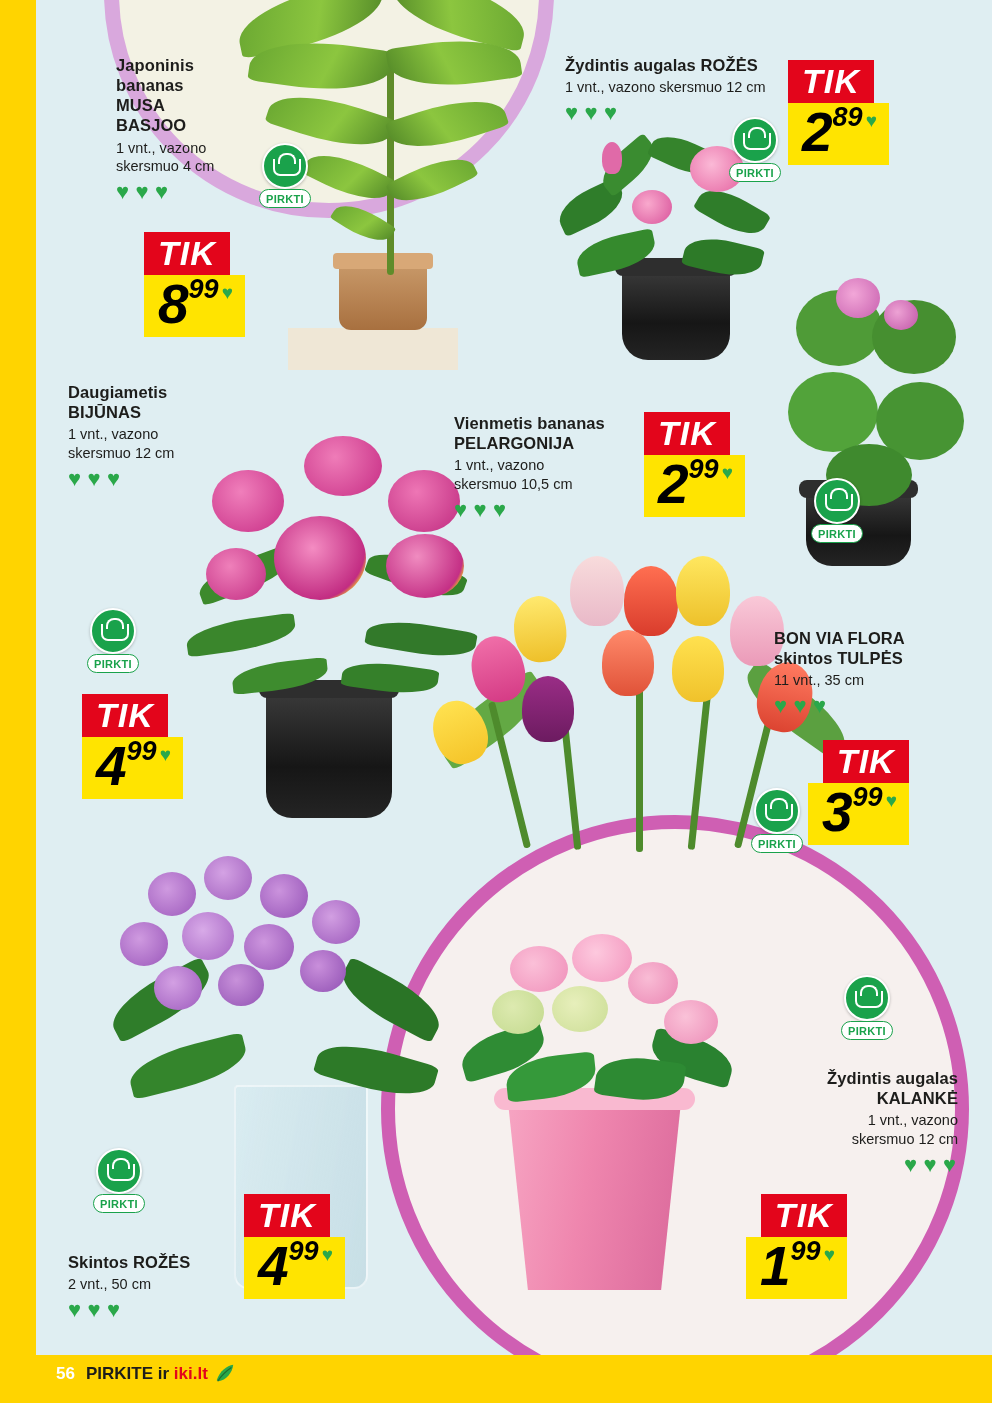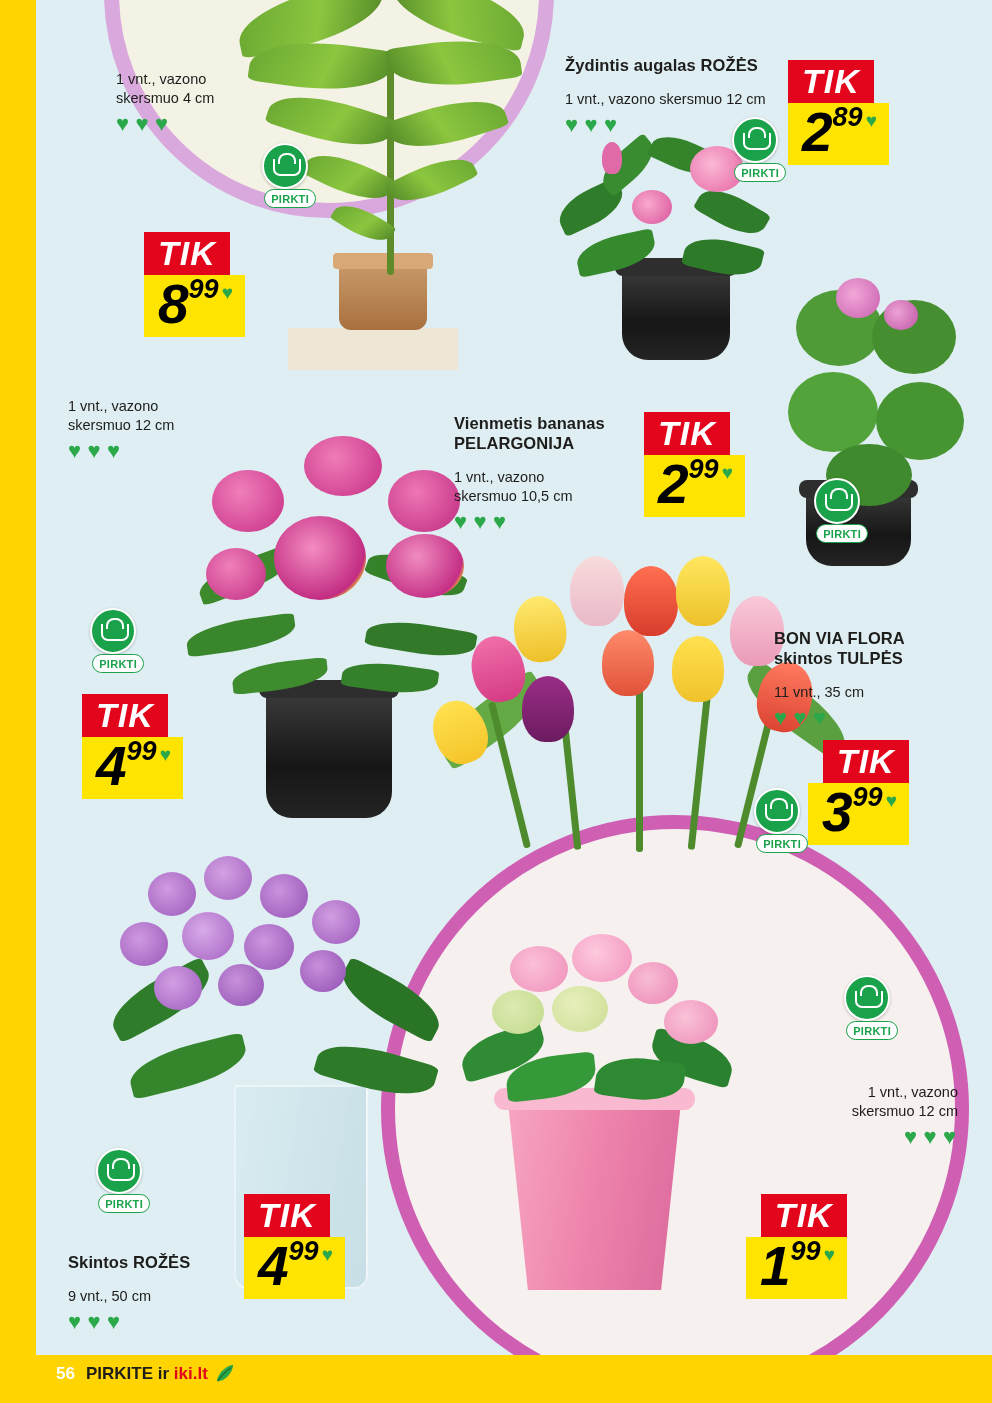--- a/index.html
+++ b/index.html
@@ -72,31 +72,31 @@
     background:linear-gradient(100deg,rgba(215,235,240,.75),rgba(180,210,220,.55));
     border-radius:4px 4px 14px 14px;
     border:2px solid rgba(255,255,255,.6);
   }
 
   
   .title{
     font-weight:bold;font-size:16.5px;color:#1d1d1b;line-height:1.22;
     letter-spacing:.1px;
   }
-  .sub{font-size:14.5px;color:#1d1d1b;line-height:1.3;margin-top:15px;}
+  .sub{font-size:14.5px;color:#1d1d1b;line-height:1.3;margin-top:3px;}
   .hearts{margin-top:5px;}
   .hearts span{
     color:#2aa84a;font-size:22px;line-height:22px;margin-right:2px;
     display:inline-block;
   }
   .info{position:absolute;}
 
   
   .pirkti{
-    position:absolute;width:62px;text-align:right;
+    position:absolute;width:62px;text-align:center;
   }
   .pirkti .circle{
     width:42px;height:42px;border-radius:50%;
     background:#1aa24b;margin:0 auto;
     position:relative;border:2px solid #fff;
     box-shadow:0 1px 3px rgba(0,0,0,.25);
   }
   .pirkti .circle:before{
     content:"";position:absolute;left:9px;top:14px;width:24px;height:15px;
     border:2.5px solid #fff;border-top:none;border-radius:0 0 7px 7px;
@@ -259,20 +259,26 @@
     <div class="leaf" style="left:560px;top:1058px;width:88px;height:42px;background:#2d8a33;transform:rotate(8deg);"></div>
     <div class="bloom" style="left:474px;top:946px;width:58px;height:46px;background:radial-gradient(circle at 40% 38%,#fbc0d8,#ef8fb9);"></div>
     <div class="bloom" style="left:536px;top:934px;width:60px;height:48px;background:radial-gradient(circle at 40% 38%,#fdc9de,#f293bc);"></div>
     <div class="bloom" style="left:592px;top:962px;width:50px;height:42px;background:radial-gradient(circle at 40% 38%,#f9bcd5,#ea86b3);"></div>
     <div class="bloom" style="left:456px;top:990px;width:52px;height:44px;background:radial-gradient(circle at 40% 38%,#ddeab0,#c2d98d);"></div>
     <div class="bloom" style="left:628px;top:1000px;width:54px;height:44px;background:radial-gradient(circle at 40% 38%,#fac2d8,#ec8bb6);"></div>
     <div class="bloom" style="left:516px;top:986px;width:56px;height:46px;background:radial-gradient(circle at 40% 38%,#e7efbb,#cbdd95);"></div>
   </div>
 
   <div class="info" style="left:80px;top:55px;width:190px;">
+    <div class="title">
+      <div>Japoninis</div>
+      <div>bananas</div>
+      <div>MUSA</div>
+      <div>BASJOO</div>
+    </div>
     <div class="sub">
       <div>1 vnt., vazono</div>
       <div>skersmuo 4 cm</div>
     </div>
     <div class="hearts">
       <span>♥</span>
       <span>♥</span>
       <span>♥</span>
     </div>
   </div>
@@ -313,20 +319,24 @@
   <div class="price" style="left:752px;top:60px;">
     <div><span class="tik">TIK</span></div>
     <div class="amtwrap">
       <span class="big">2</span>
       <span class="cents">89</span>
       <span class="heart">♥</span>
     </div>
   </div>
 
   <div class="info" style="left:32px;top:382px;width:200px;">
+    <div class="title">
+      <div>Daugiametis</div>
+      <div>BIJŪNAS</div>
+    </div>
     <div class="sub">
       <div>1 vnt., vazono</div>
       <div>skersmuo 12 cm</div>
     </div>
     <div class="hearts">
       <span>♥</span>
       <span>♥</span>
       <span>♥</span>
     </div>
   </div>
@@ -398,20 +408,24 @@
   <div class="price" style="left:772px;top:740px;">
     <div style="text-align:right;"><span class="tik">TIK</span></div>
     <div class="amtwrap">
       <span class="big">3</span>
       <span class="cents">99</span>
       <span class="heart">♥</span>
     </div>
   </div>
 
   <div class="info" style="left:702px;top:1068px;width:220px;text-align:right;">
+    <div class="title">
+      <div>Žydintis augalas</div>
+      <div>KALANKĖ</div>
+    </div>
     <div class="sub">
       <div>1 vnt., vazono</div>
       <div>skersmuo 12 cm</div>
     </div>
     <div class="hearts">
       <span>♥</span>
       <span>♥</span>
       <span>♥</span>
     </div>
   </div>
@@ -428,21 +442,21 @@
       <span class="cents">99</span>
       <span class="heart">♥</span>
     </div>
   </div>
 
   <div class="info" style="left:32px;top:1252px;width:200px;">
     <div class="title">
       <div>Skintos ROŽĖS</div>
     </div>
     <div class="sub">
-      <div>9 vnt., 50 cm</div>
+      <div>2 vnt., 50 cm</div>
     </div>
     <div class="hearts">
       <span>♥</span>
       <span>♥</span>
       <span>♥</span>
     </div>
   </div>
 
   <div class="pirkti" style="left:52px;top:1148px;">
     <div class="circle"></div>

